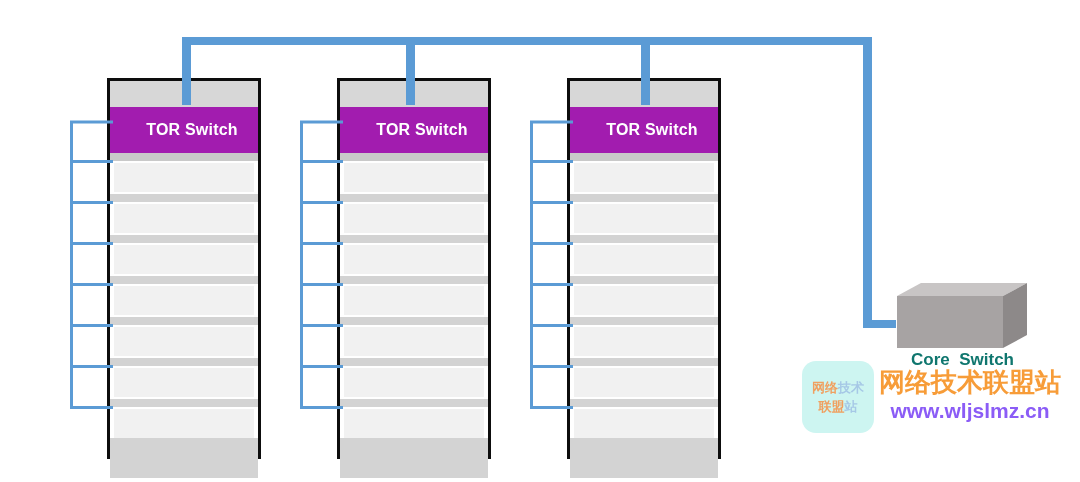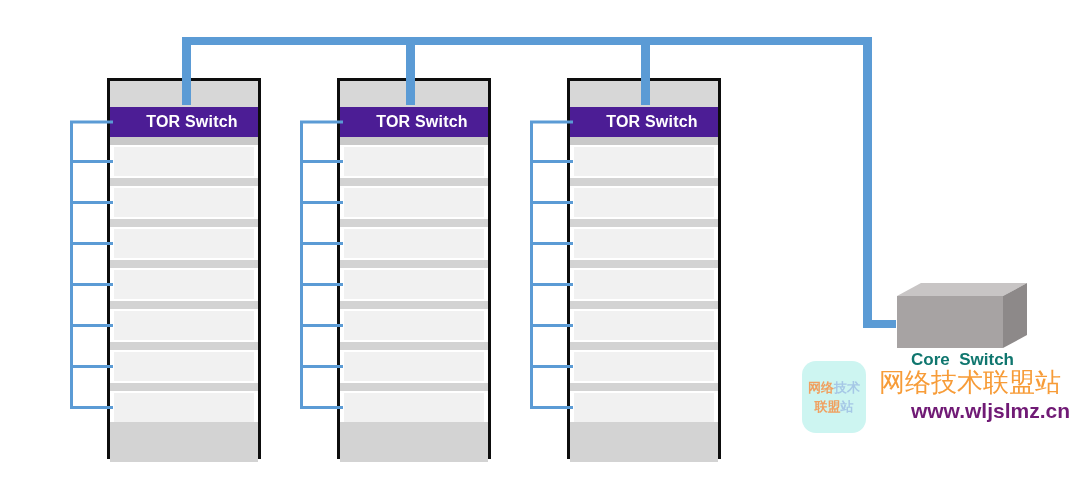--- a/index.html
+++ b/index.html
@@ -7,46 +7,46 @@
     position:relative;width:1080px;height:482px;background:#ffffff;
     font-family:"Liberation Sans",sans-serif;overflow:hidden;
   }
   
   .rack{
     position:absolute;top:78px;width:148px;height:375px;
     background:#ffffff;border:3px solid #0d0d0d;z-index:1;
   }
   .rack-top{height:26px;background:#d7d7d7;}
   .rack-header{
-    height:30px;background:#4c1d95;color:#ffffff;
+    height:46px;background:#a21caf;color:#ffffff;
     display:flex;align-items:center;justify-content:center;
     font-size:16px;font-weight:700;letter-spacing:.2px;padding-left:16px;
   }
   .rack-strip{height:8px;background:#c9c9c9;margin-bottom:2px;}
   .rack-slots{background:#ffffff;}
   .slot{height:29px;background:#f1f1f1;margin:0 4px;}
   .gap{height:8px;background:#d3d3d3;margin:2px 0;}
   .rack-bottom{height:40px;background:#d3d3d3;}
   
   .overlay{position:absolute;left:0;top:0;z-index:2;pointer-events:none;}
   
   .core-label{
     position:absolute;left:880px;top:350px;width:165px;z-index:3;
     text-align:center;font-size:17px;font-weight:700;color:#0f766e;white-space:pre;
   }
   .wm-name{
     position:absolute;left:870px;top:365px;width:200px;z-index:3;
-    text-align:center;font-size:26px;font-weight:400;color:#F79C38;white-space:nowrap;
+    text-align:center;font-size:26px;font-weight:700;color:#F79C38;white-space:nowrap;
   }
   .wm-url{
     position:absolute;left:870px;top:399px;width:200px;z-index:3;
-    text-align:right;font-size:21px;font-weight:700;color:#701a75;white-space:nowrap;
+    text-align:center;font-size:21px;font-weight:700;color:#8b5cf6;white-space:nowrap;
   }
   .logo-badge{
-    position:absolute;left:802px;top:361px;width:64px;height:72px;z-index:3;
+    position:absolute;left:802px;top:361px;width:72px;height:72px;z-index:3;
     background:#cdf5f1;border-radius:14px;
     display:flex;flex-direction:column;align-items:center;justify-content:center;
     font-size:13px;font-weight:700;line-height:1.5;white-space:nowrap;
   }
   .logo-orange{color:#f0a060;}
   .logo-blue{color:#a6c8e6;}
 </style>
 </head>
 <body>
 

